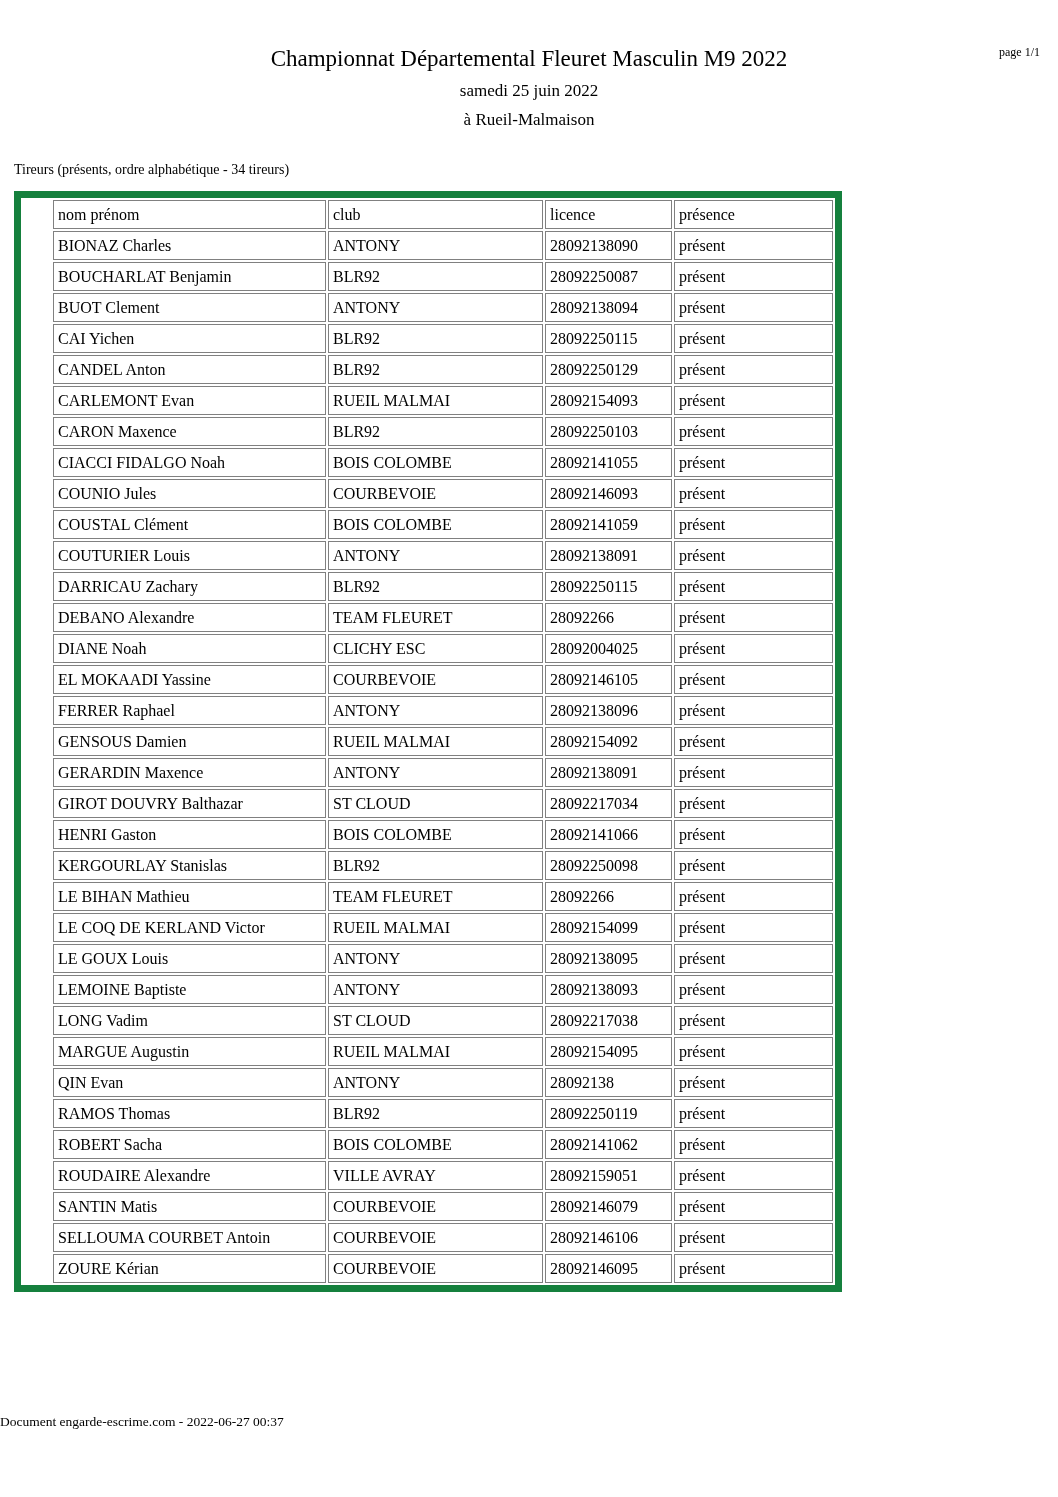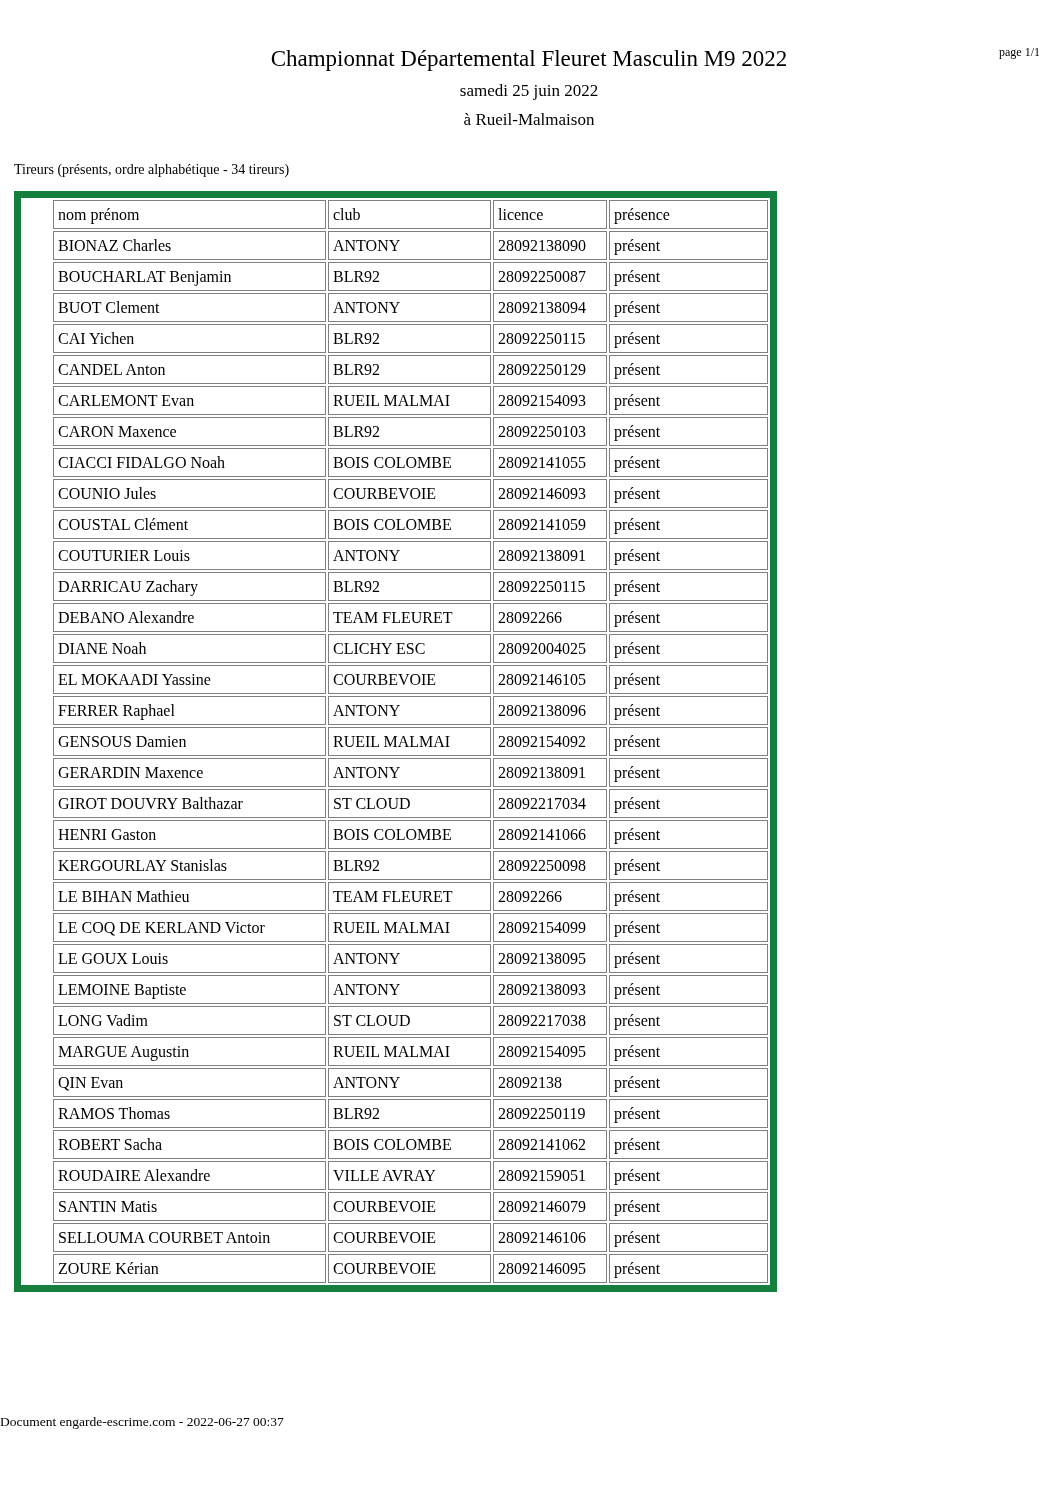--- a/index.html
+++ b/index.html
@@ -54,22 +54,22 @@
     font-size: 16px;
     font-weight: normal;
     text-align: left;
     vertical-align: middle;
     padding: 0 4px;
     height: 29px;
     white-space: nowrap;
     overflow: hidden;
   }
   .col-name     { width: 273px; }
-  .col-club     { width: 163px; }
-  .col-licence  { width: 114px; }
+  .col-club     { width: 215px; }
+  .col-licence  { width: 127px; }
   .col-presence { width: 159px; }
   .footer {
     position: absolute;
     top: 1414px;
     left: 0;
     width: 100%;
     text-align: left;
     font-size: 13.5px;
   }
 </style>

